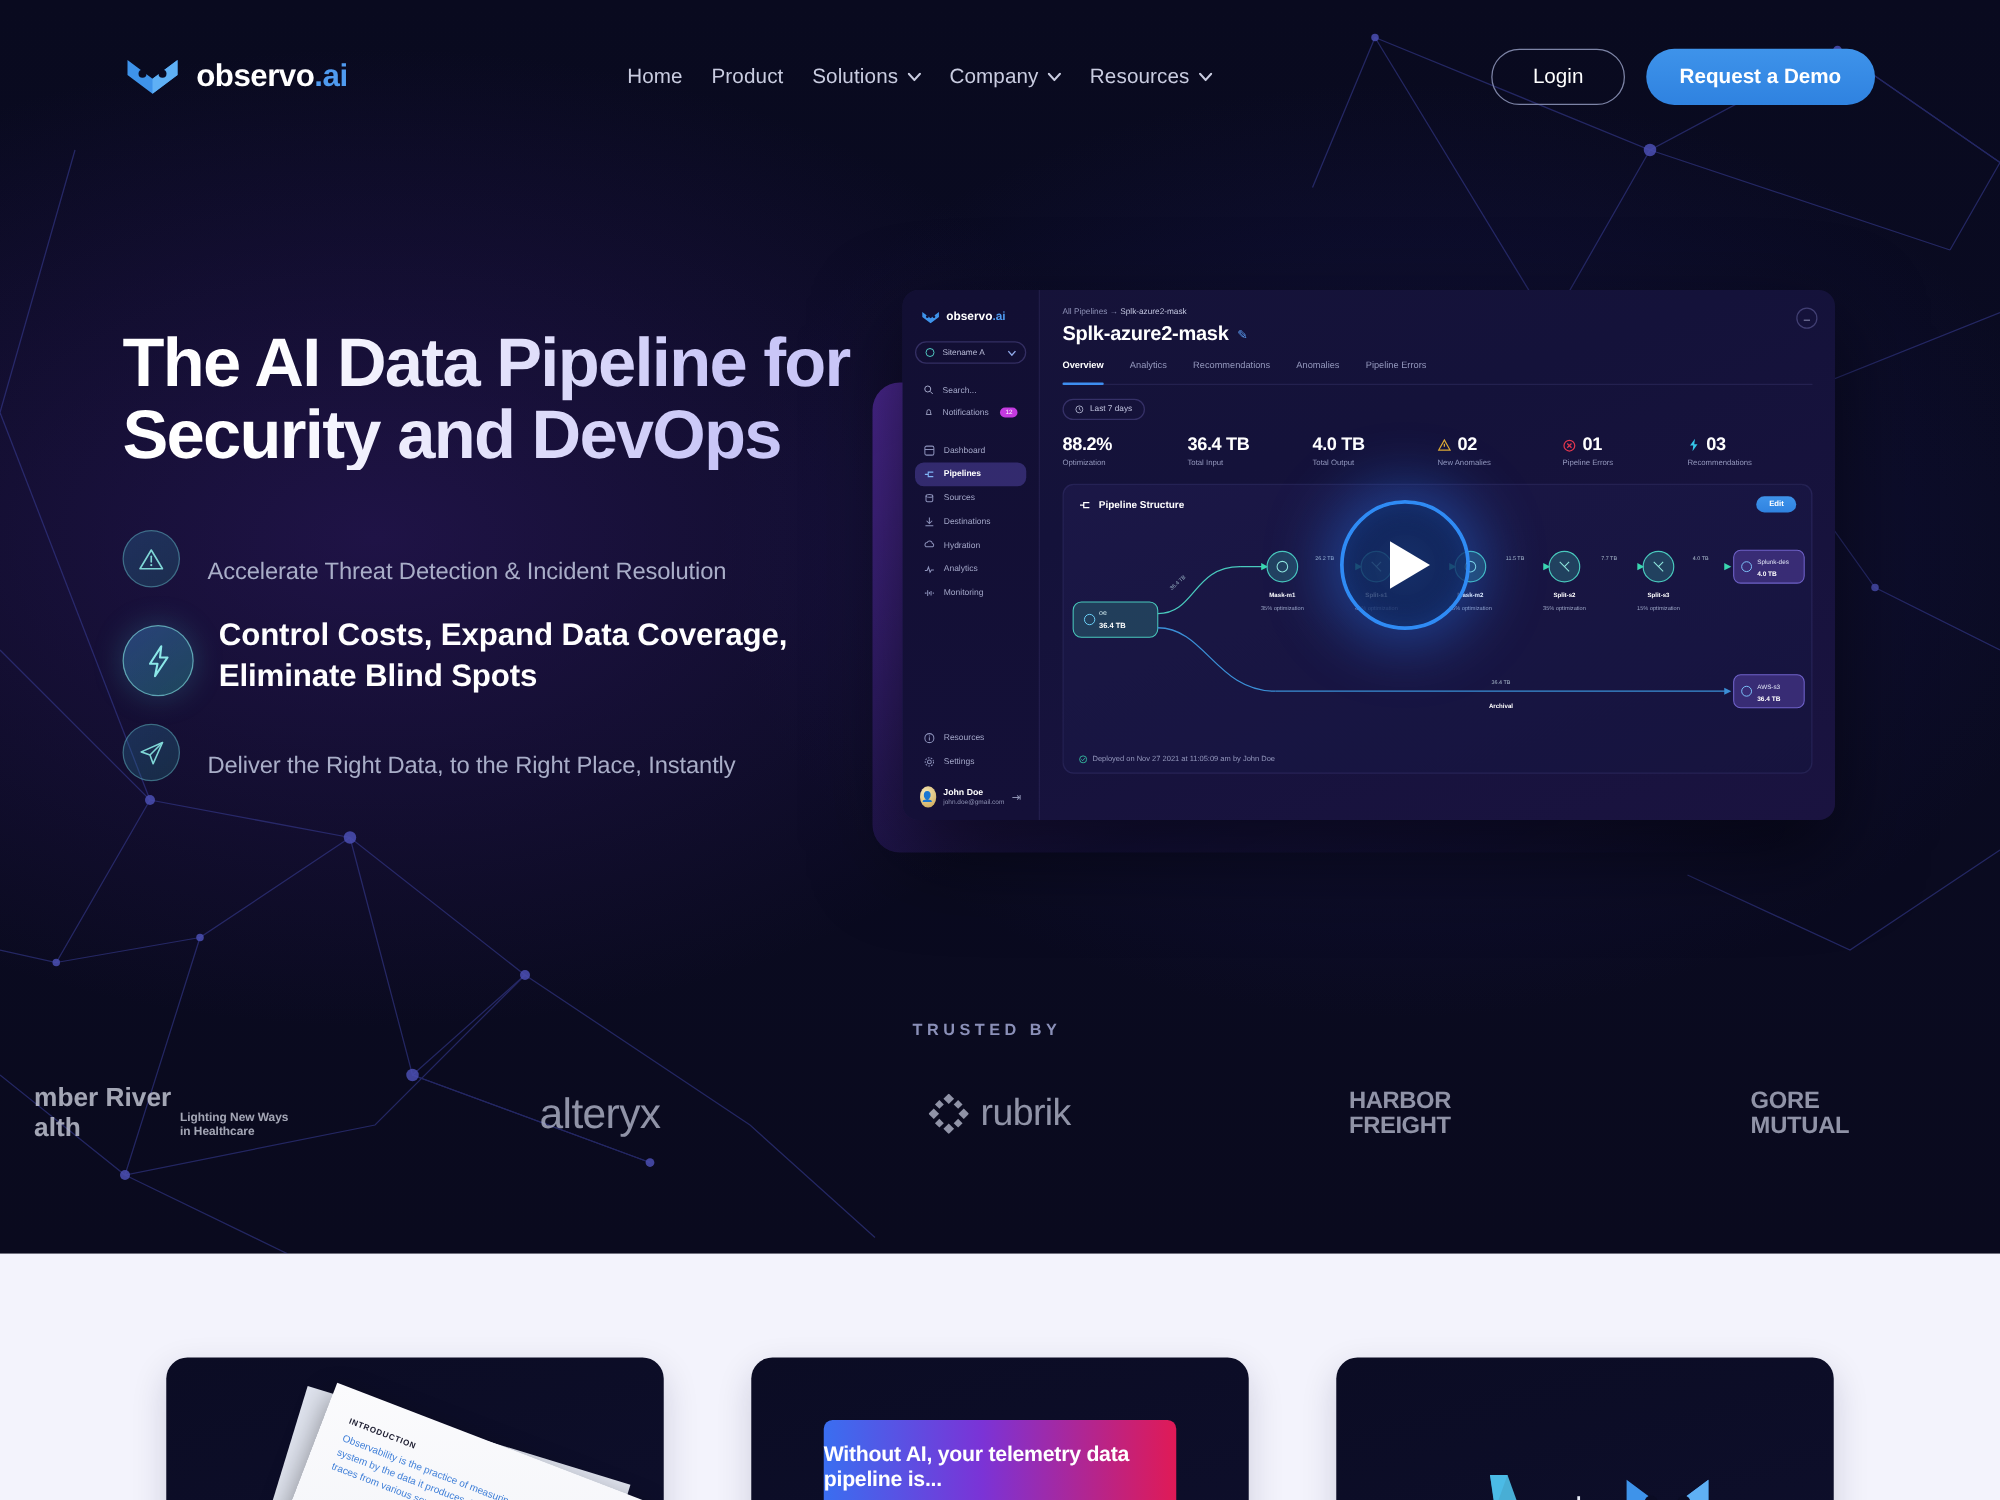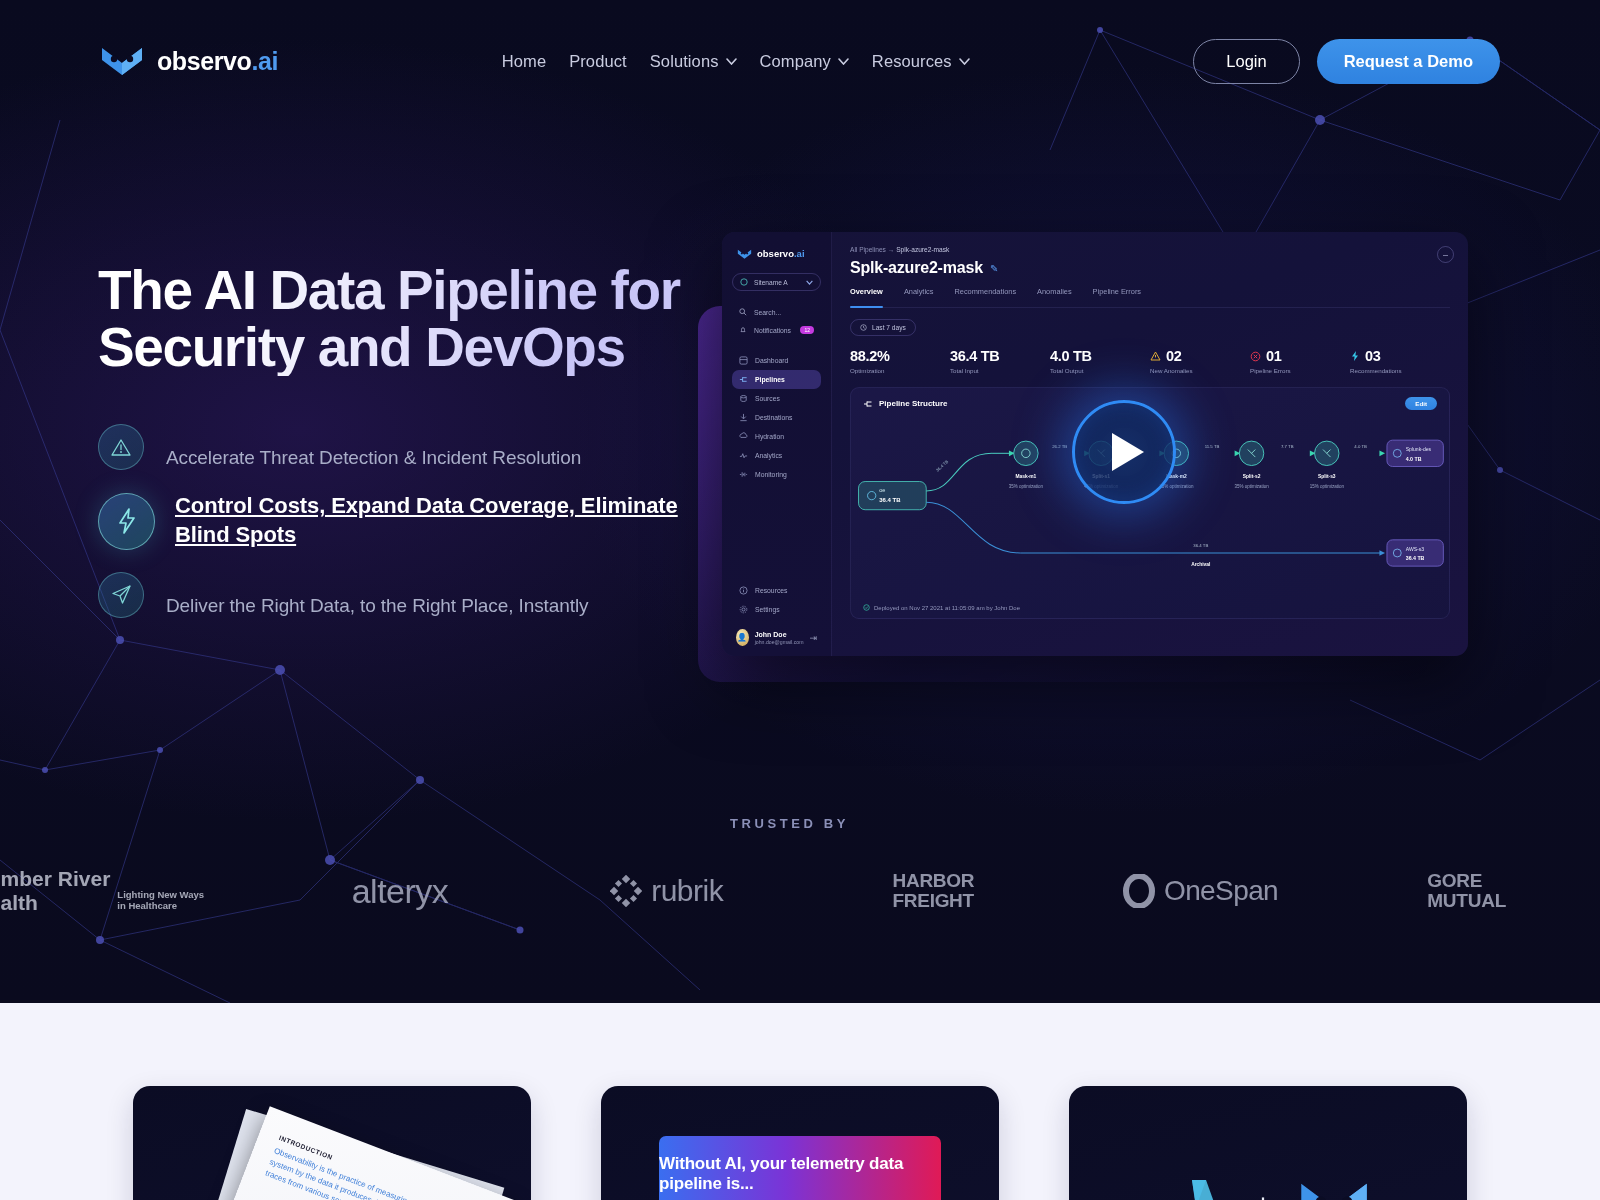--- a/index.html
+++ b/index.html
@@ -66,21 +66,21 @@
   }
   .f-text { font-size:19px; line-height:1.26; color:#a9aec8; letter-spacing:-0.1px; }
   .feature.active { gap:20px; }
   .feature.active .f-icon {
     width:57px; height:57px; flex:0 0 57px;
     background:linear-gradient(140deg, rgba(60,120,190,0.48), rgba(45,175,165,0.34));
     border:1.5px solid rgba(130,225,225,0.62);
     box-shadow:0 0 24px rgba(70,180,200,0.26);
   }
   .feature.active .f-text {
-    font-size:22px; color:#ffffff; font-weight:600; line-height:1.3;text-decoration:underline;
+    font-size:25px; color:#ffffff; font-weight:600; line-height:1.3;
   }
 
   
   .dash-glow {
     position:absolute; left:698px; top:306px; width:730px; height:376px;
     border-radius:22px; z-index:5;
     background:linear-gradient(150deg, rgba(120,60,220,0.55), rgba(60,40,150,0.18) 60%, transparent);
     filter:blur(0.5px);
   }
   .dashboard {
@@ -695,28 +695,20 @@
         <div class="txt">rubrik</div>
       </div>
     </div>
     <div class="logo-cell">
       <div class="lg-harbor">
         <div>HARBOR</div>
         <div>FREIGHT</div>
       </div>
     </div>
     <div class="logo-cell">
-      <div class="lg-onespan">
-        <svg width="34" height="34" viewBox="0 0 34 34">
-          <ellipse cx="17" cy="17" rx="13" ry="15" fill="none" stroke="#c4c8dc" stroke-width="6"></ellipse>
-        </svg>
-        <div class="txt">OneSpan</div>
-      </div>
-    </div>
-    <div class="logo-cell">
       <div class="lg-gore">
         <div>GORE</div>
         <div>MUTUAL</div>
       </div>
     </div>
   </div>
 
 </section>
 
 <section class="cards-sec">

